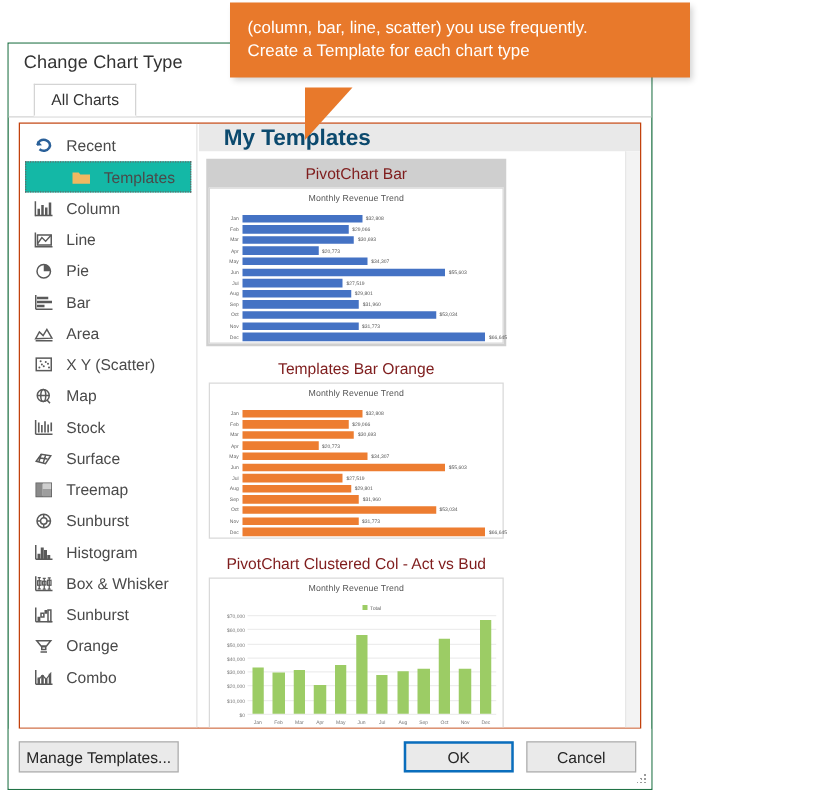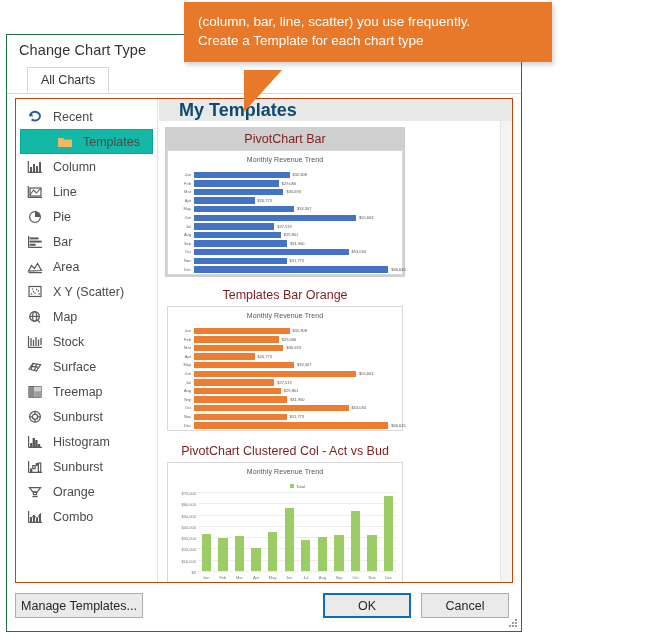--- a/index.html
+++ b/index.html
@@ -262,20 +262,36 @@
                 <rect x="8.2" y="5" width="2.4" height="7.2" fill="#5a5a5a"></rect>
                 <rect x="10.8" y="9" width="2.4" height="3.2" fill="#5a5a5a"></rect>
               </svg>
             </span>
             <span class="lbl">Histogram</span>
           </div>
           <div class="nav-item">
             <span class="nicon">
               <svg width="16" height="14" viewBox="0 0 16 14">
                 <path d="M1.6 1v11.4M1.6 12.4H15" stroke="#5a5a5a" fill="none" stroke-width="1.2"></path>
+                <g stroke="#5a5a5a" fill="none" stroke-width="1">
+                  <path d="M4.4 2v9M3.2 2h2.4M3.2 11h2.4"></path>
+                  <rect x="3.1" y="4.6" width="2.7" height="3.6"></rect>
+                  <path d="M8.4 2.6v8.6M7.2 2.6h2.4M7.2 11.2h2.4"></path>
+                  <rect x="7.1" y="5" width="2.7" height="3"></rect>
+                  <path d="M12.4 2.2v9M11.2 2.2h2.4M11.2 11.2h2.4"></path>
+                  <rect x="11.1" y="4.2" width="2.7" height="4"></rect>
+                </g>
+              </svg>
+            </span>
+            <span class="lbl">Box &amp; Whisker</span>
+          </div>
+          <div class="nav-item">
+            <span class="nicon">
+              <svg width="16" height="14" viewBox="0 0 16 14">
+                <path d="M1.6 1v11.4M1.6 12.4H15" stroke="#5a5a5a" fill="none" stroke-width="1.2"></path>
                 <rect x="3" y="8.4" width="2.3" height="3.8" fill="#5a5a5a"></rect>
                 <rect x="5.8" y="5.6" width="2.3" height="3" stroke="#5a5a5a" fill="none" stroke-width="1.2"></rect>
                 <rect x="8.6" y="3" width="2.3" height="3" fill="#5a5a5a"></rect>
                 <rect x="11.4" y="3" width="2.3" height="9.2" stroke="#5a5a5a" fill="none" stroke-width="1.2"></rect>
               </svg>
             </span>
             <span class="lbl">Sunburst</span>
           </div>
           <div class="nav-item">
             <span class="nicon">

